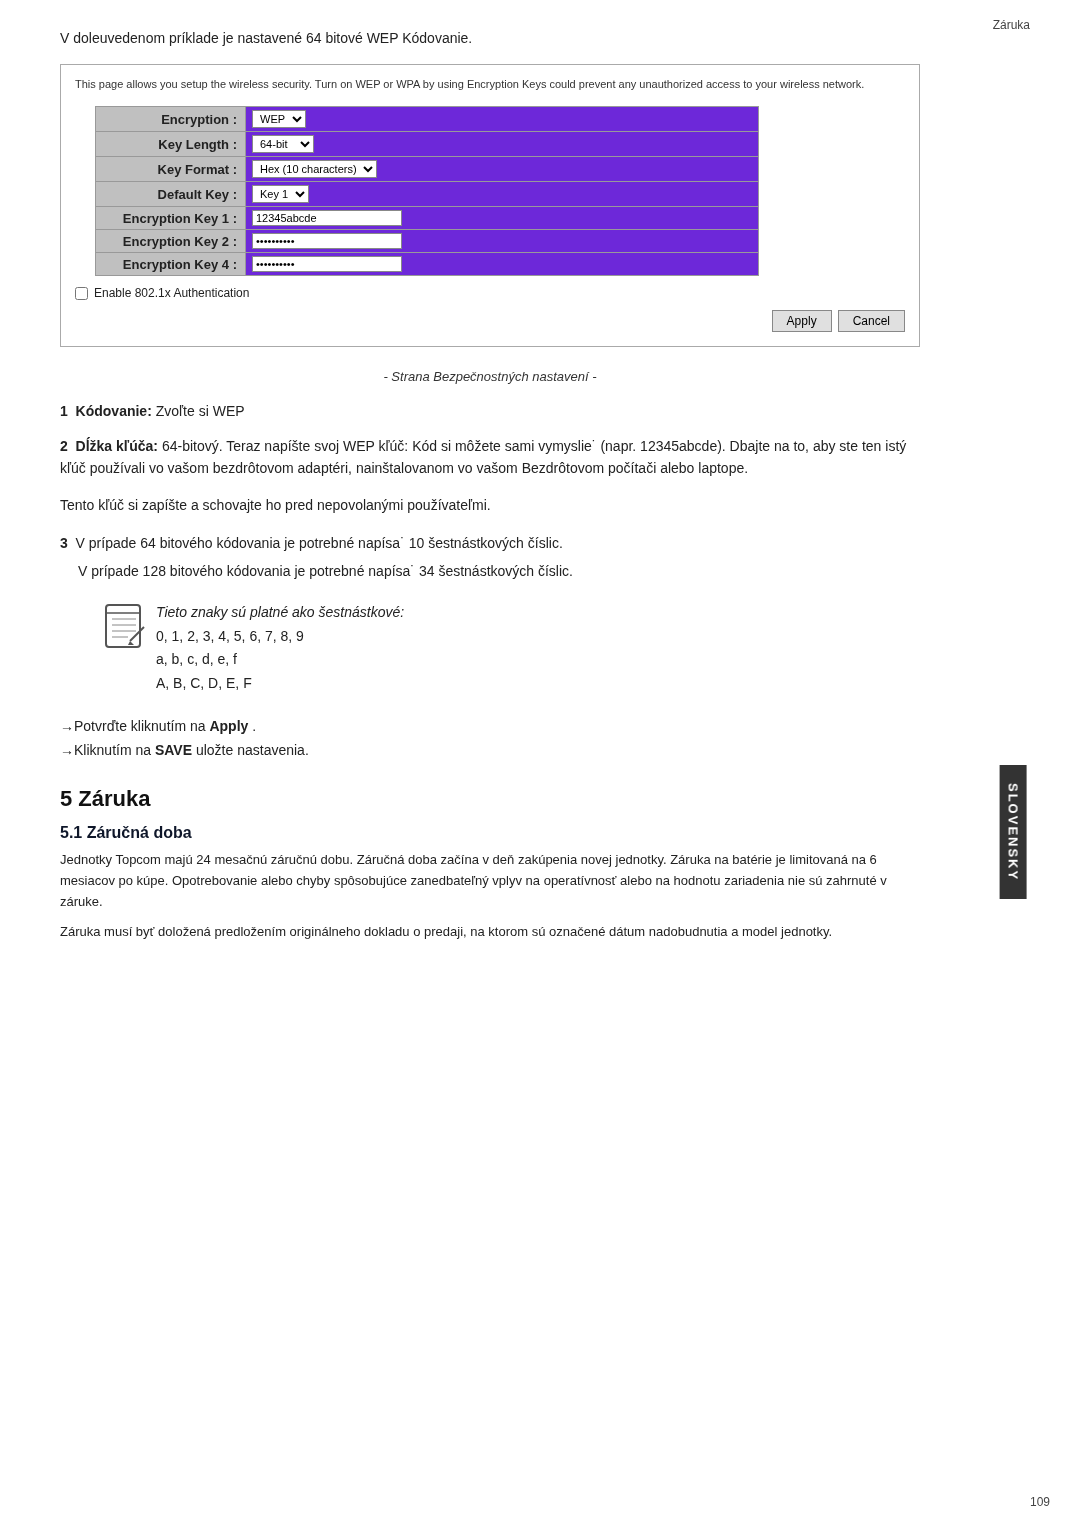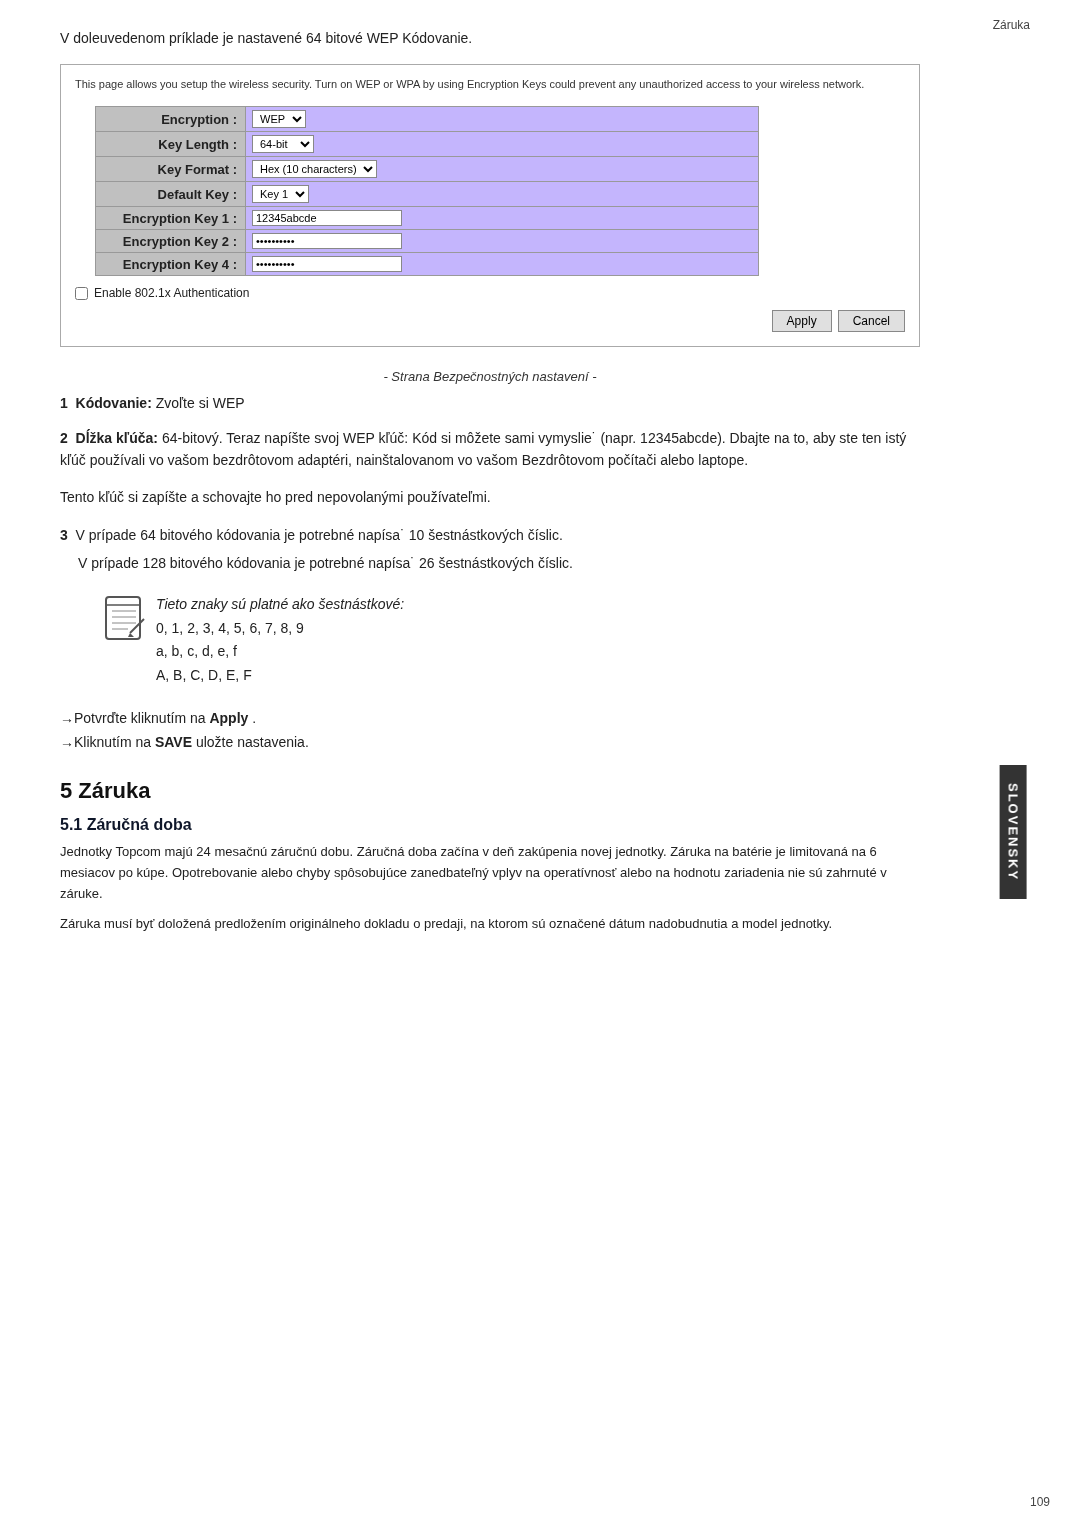--- a/index.html
+++ b/index.html
@@ -99,21 +99,21 @@
       text-align: right;
       font-weight: bold;
       background: #c0c0c0;
       border: 1px solid #999;
       width: 150px;
       padding: 3px 8px;
       font-size: 13px;
     }
 
     .settings-table tr td:last-child {
-      background: #c4b5fd;
+      background: #6d28d9;
       border: 1px solid #999;
       padding: 3px 6px;
     }
 
     .settings-table select,
     .settings-table input[type="text"],
     .settings-table input[type="password"] {
       font-size: 11px;
       padding: 1px 3px;
       border: 1px solid #888;
@@ -143,21 +143,21 @@
       border: 1px solid #888;
       background: #e0e0e0;
       cursor: pointer;
     }
 
     
     .caption {
       text-align: center;
       font-style: italic;
       font-size: 13px;
-      margin-bottom: 8px;
+      margin-bottom: 16px;
       color: #333;
     }
 
     .bold { font-weight: bold; }
 
     
     .hex-note {
       font-size: 14px;
       margin: 12px 0 16px 0;
       line-height: 1.6;
@@ -325,21 +325,21 @@
 
   <p class="hex-note">Tento kľúč si zapíšte a schovajte ho pred nepovolanými používateľmi.</p>
 
   <div style="margin-bottom:6px;">
     <span style="font-size:14px;line-height:1.6;">
       <span class="num bold">3</span>
       &nbsp;<span>V prípade 64 bitového kódovania je potrebné napísa˙ 10 šestnástkových číslic.</span>
     </span>
   </div>
 
-  <p style="font-size:14px;line-height:1.6;margin-bottom:14px;margin-left:18px;">V prípade 128 bitového kódovania je potrebné napísa˙ 26 šestnástkových číslic.</p>
+  <p style="font-size:14px;line-height:1.6;margin-bottom:14px;margin-left:18px;">V prípade 128 bitového kódovania je potrebné napísa˙ 34 šestnástkových číslic.</p>
 
   <div class="hex-box">
 
     <svg class="hex-icon" viewBox="0 0 52 52" fill="none" xmlns="http://www.w3.org/2000/svg">
       <rect x="6" y="4" width="34" height="42" rx="3" stroke="#555" stroke-width="2" fill="none"></rect>
       <line x1="6" y1="12" x2="40" y2="12" stroke="#555" stroke-width="1.5"></line>
       <line x1="12" y1="18" x2="36" y2="18" stroke="#888" stroke-width="1"></line>
       <line x1="12" y1="24" x2="36" y2="24" stroke="#888" stroke-width="1"></line>
       <line x1="12" y1="30" x2="36" y2="30" stroke="#888" stroke-width="1"></line>
       <line x1="12" y1="36" x2="28" y2="36" stroke="#888" stroke-width="1"></line>

